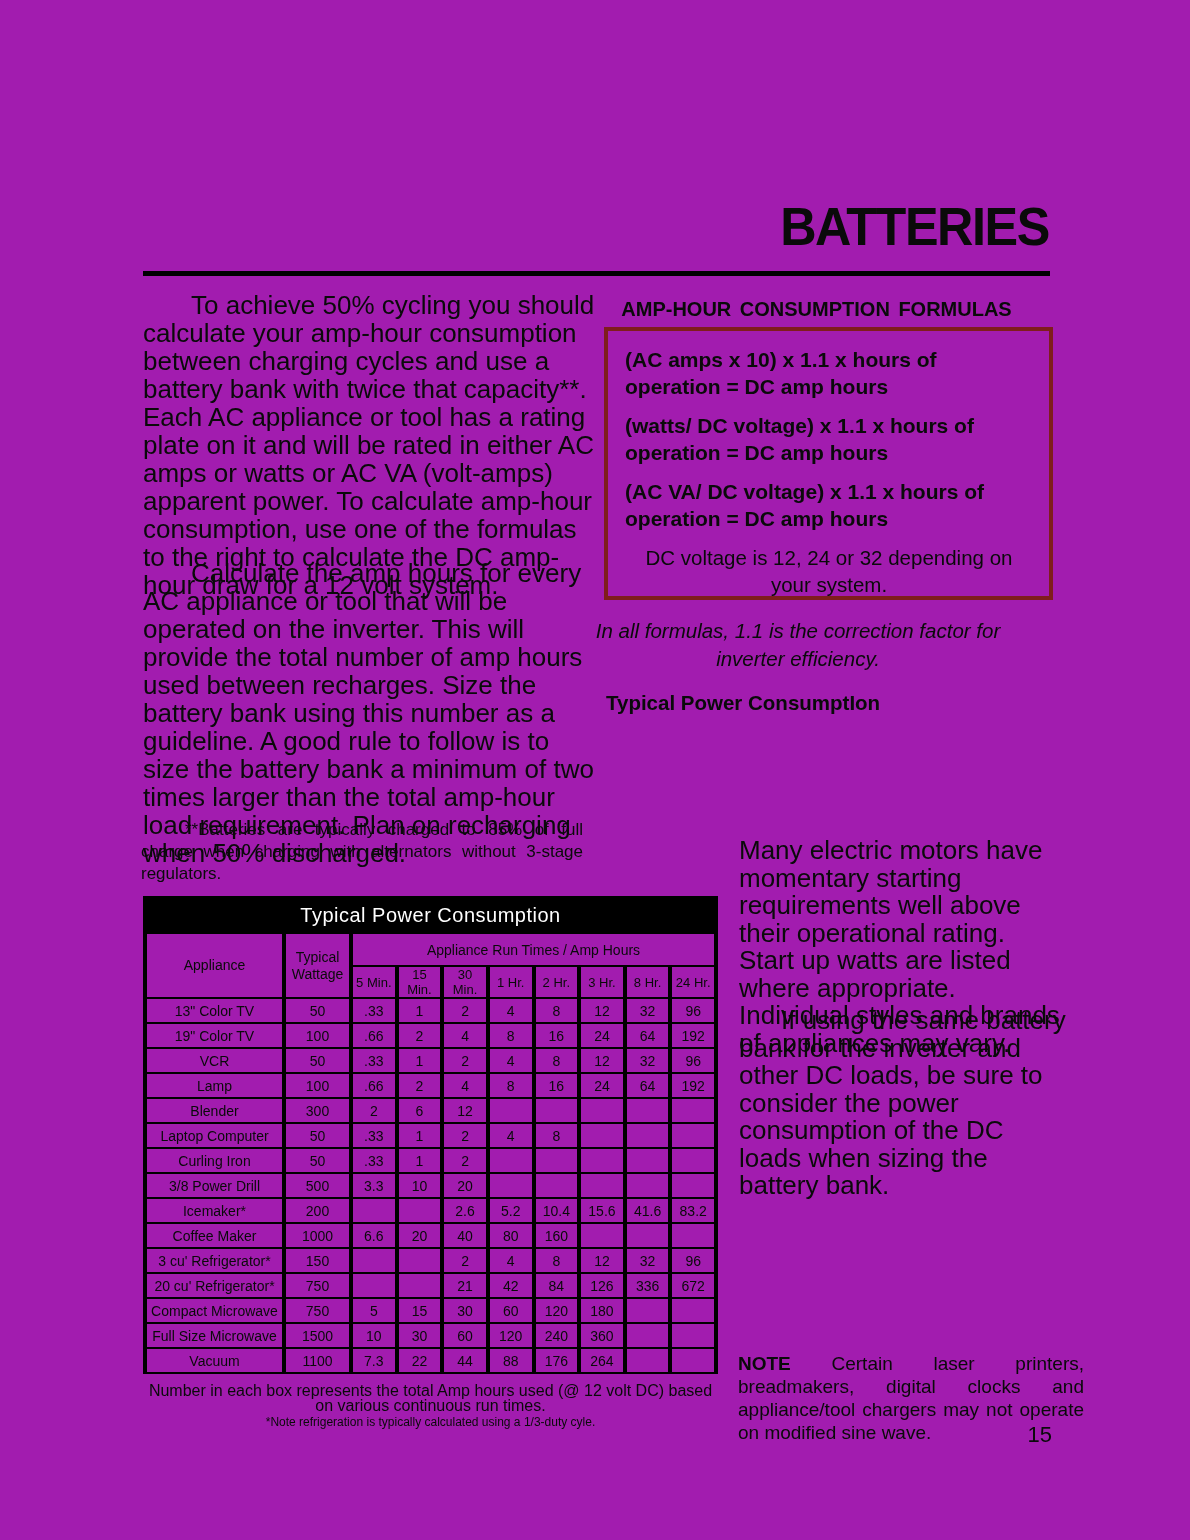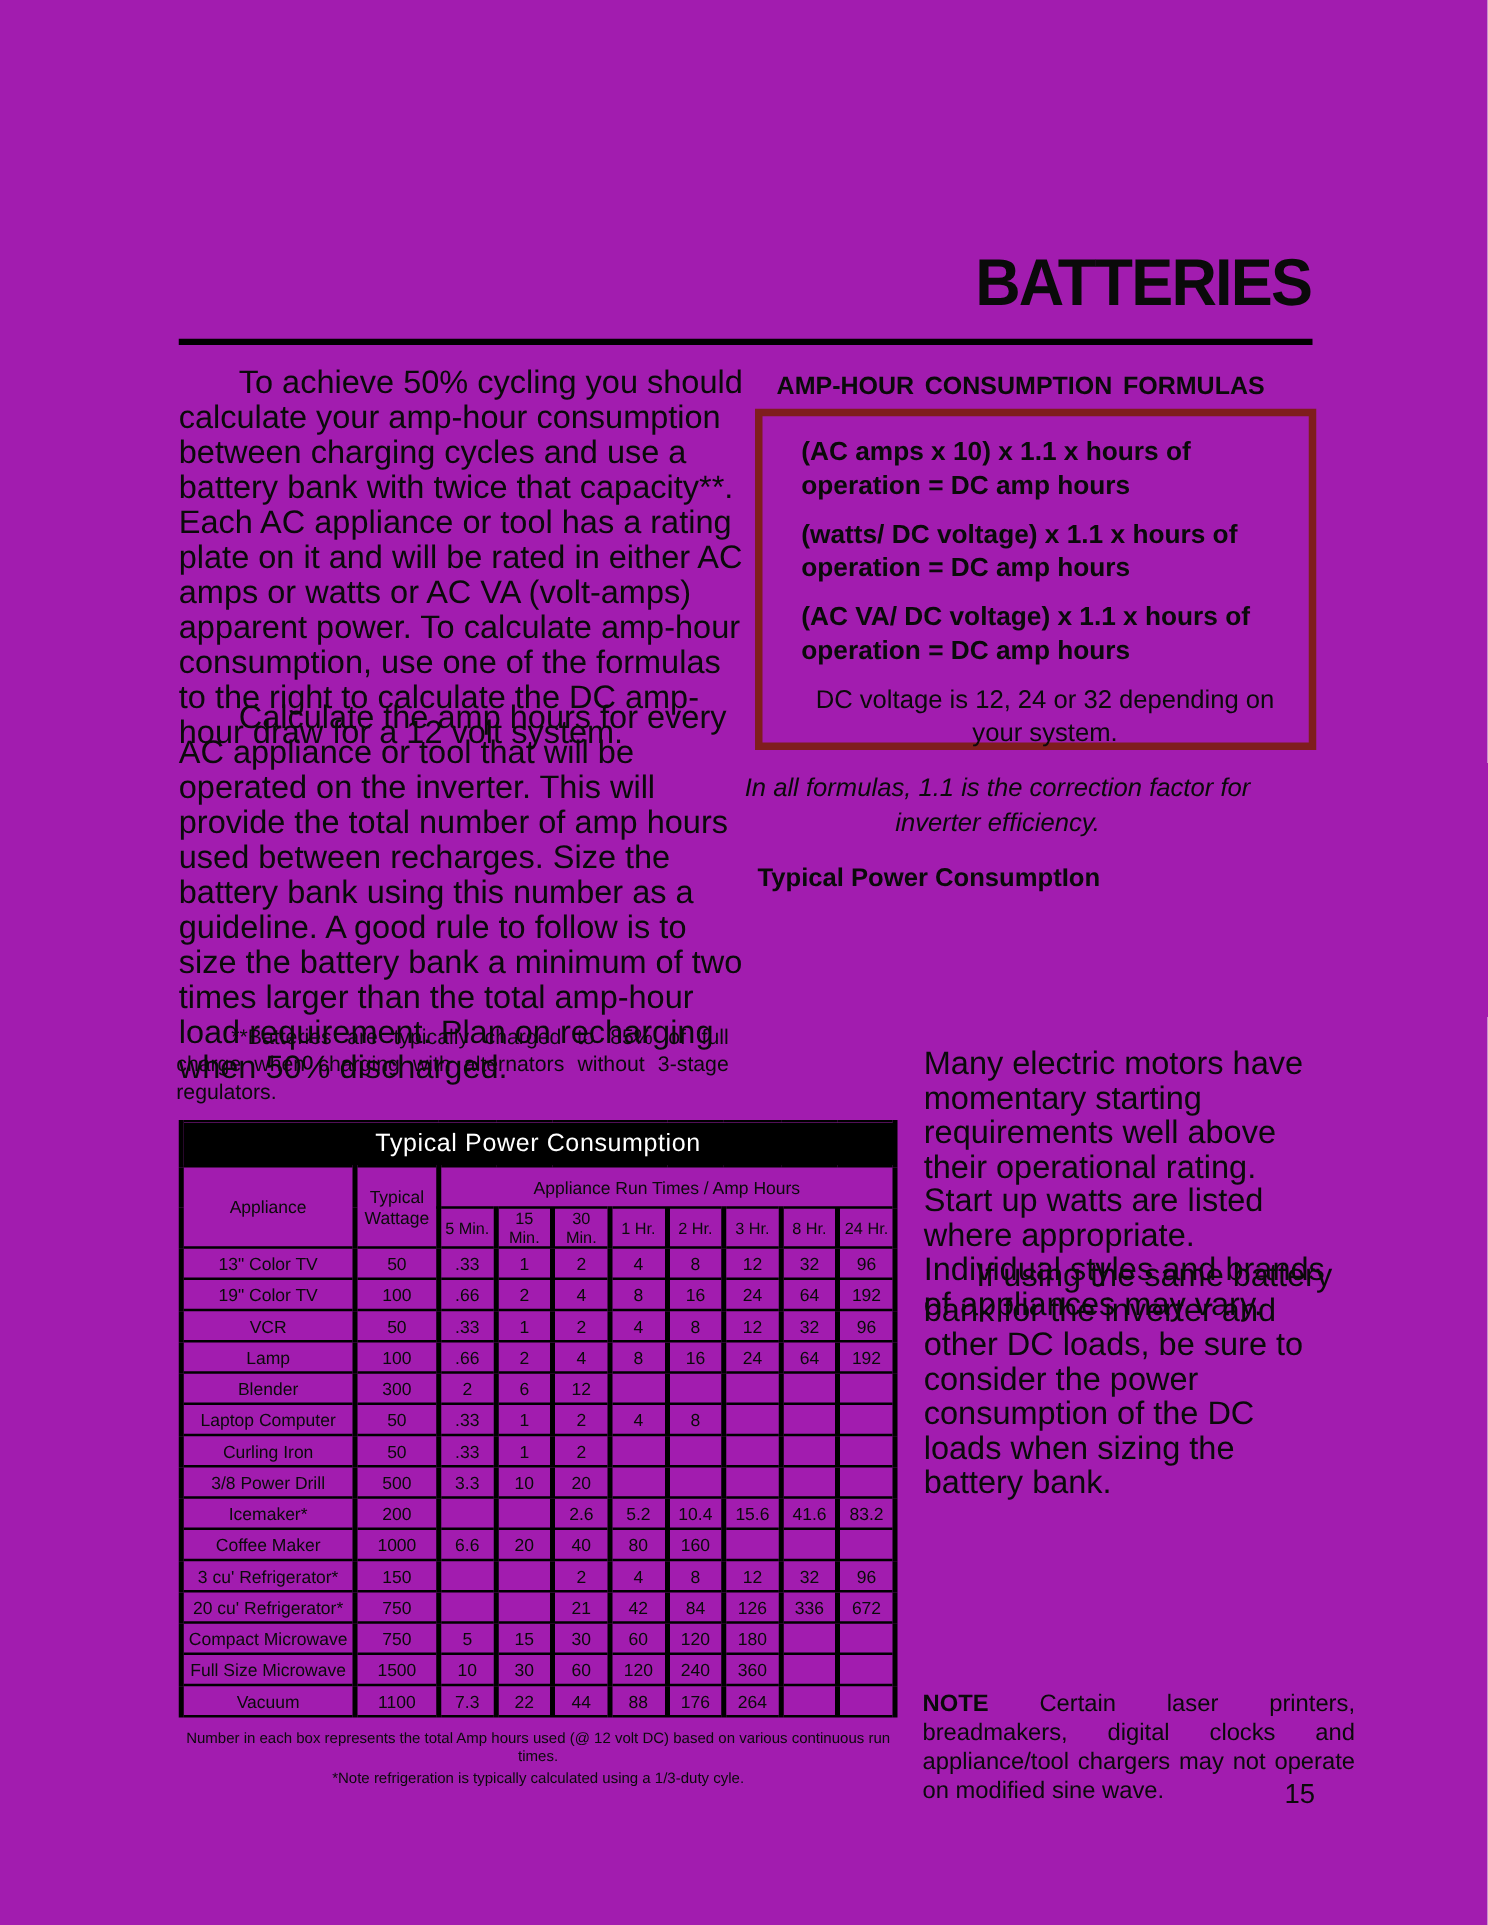--- a/index.html
+++ b/index.html
@@ -25,21 +25,21 @@
     font-size:17px; line-height:22px; text-indent:44px; text-align:justify;
   }
 
   
   .formulas-heading {
     position:absolute; left:592px; top:298px; width:449px; margin:0;
     font-size:20px; font-weight:bold; text-align:center; word-spacing:3px;
   }
   .formulas-box {
     position:absolute; left:604px; top:327px; width:449px; height:273px;
-    border:6px solid #7f1d1d; box-sizing:border-box; padding:15px 16px 0 31px;
+    border:4px solid #7f1d1d; box-sizing:border-box; padding:15px 16px 0 17px;
   }
   .formula { margin:0 0 12px; font-size:21px; font-weight:bold; line-height:27px; }
   .formula-note { margin:7px 8px 0; font-size:20.5px; line-height:27px; text-align:center; }
 
   .italic-note {
     position:absolute; left:572px; top:617px; width:452px; margin:0;
     font-style:italic; font-size:20.5px; line-height:28px; text-align:center;
   }
   .subheading { position:absolute; left:606px; top:691px; margin:0; font-size:20.5px; font-weight:bold; }
   .chart-para { position:absolute; left:606px; top:719px; width:456px; text-indent:50px; }
@@ -57,21 +57,21 @@
   .pc-table { border-collapse:collapse; width:100%; table-layout:fixed; }
   .pc-table th, .pc-table td {
     border:2px solid #000; border-left-width:4px; border-right-width:4px;
     text-align:center; vertical-align:middle; padding:0; overflow:hidden;
   }
   .band { background:#000; color:#fff; font-weight:normal; font-size:20px; height:34px; letter-spacing:0.5px; }
   .appliance-h, .wattage-h { font-weight:normal; font-size:14px; line-height:17px; }
   .runtimes-h { font-weight:normal; font-size:14px; height:31px; }
   .time-h { font-weight:normal; font-size:13px; height:24px; }
   .pc-table tbody td { height:23px; font-size:14px; }
-  .table-footnote1 { margin:9px 0 0; font-size:12px; line-height:15px; text-align:center; }
+  .table-footnote1 { margin:9px 0 0; font-size:16px; line-height:15px; text-align:center; }
   .table-footnote2 { margin:2px 0 0; font-size:12px; line-height:15px; text-align:center; }
 </style>
 </head>
 <body>
 
 <div class="page">
 
   <h1 class="title">BATTERIES</h1>
   <div class="rule"></div>
 

